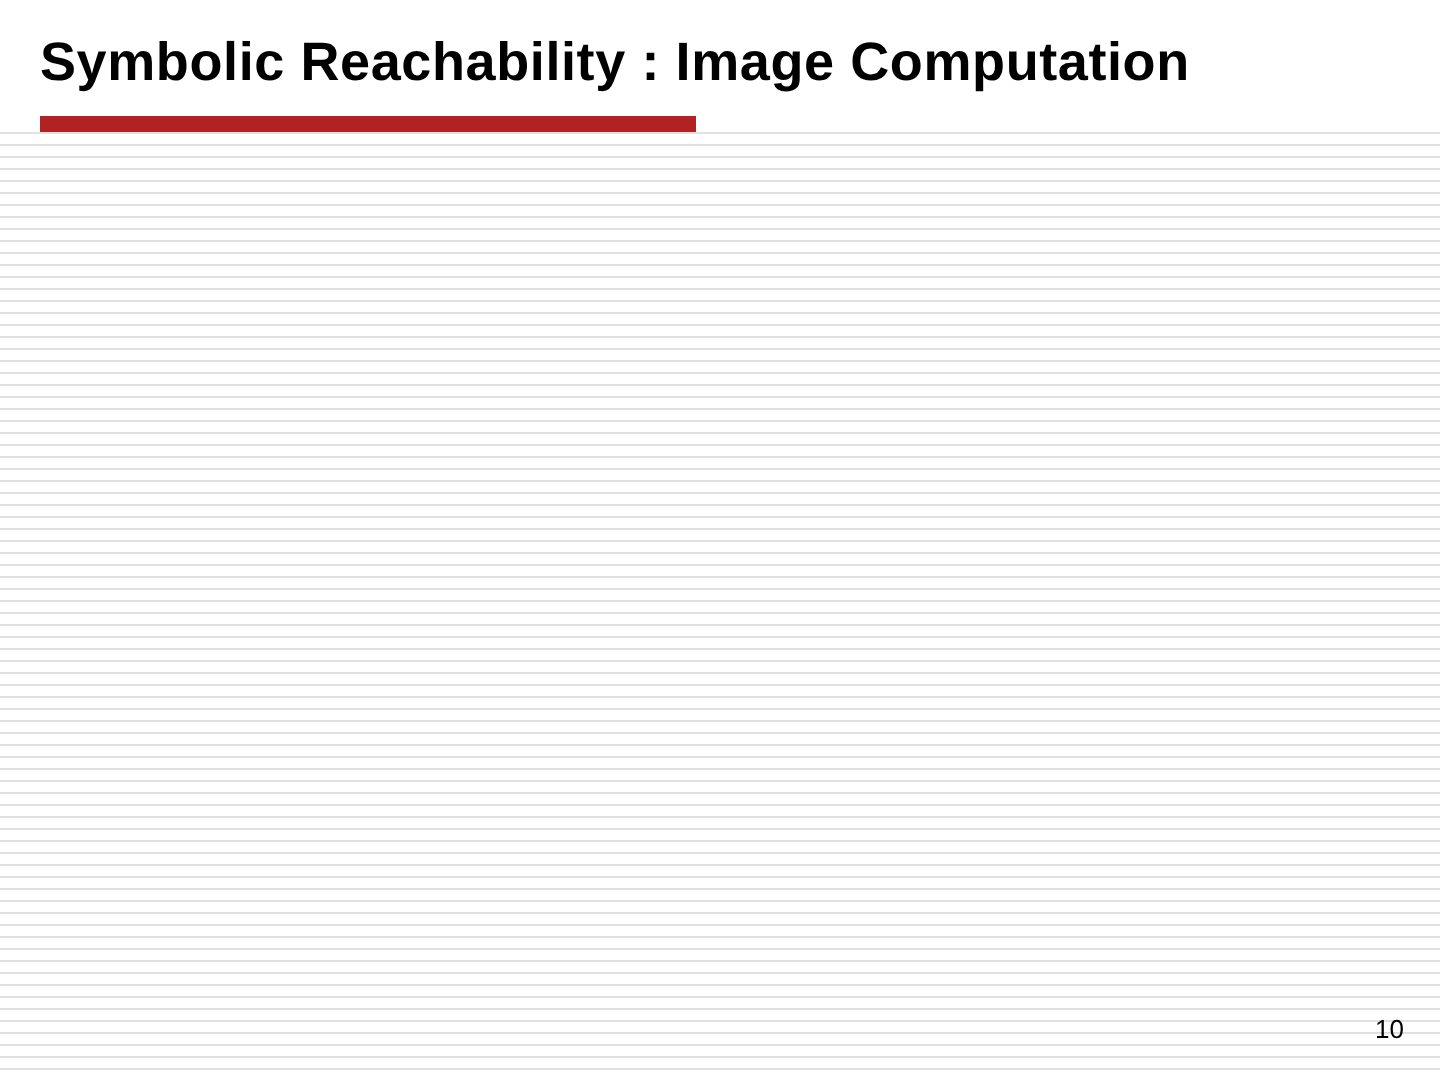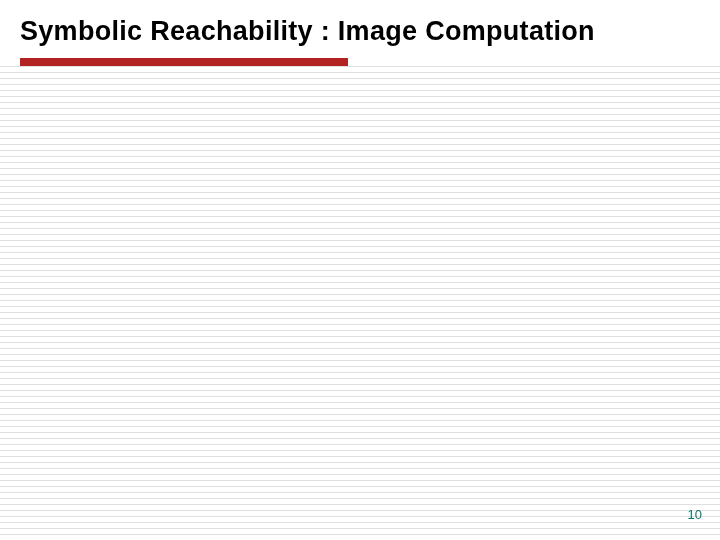--- a/index.html
+++ b/index.html
@@ -54,21 +54,21 @@
       width: 328px;
       height: 8px;
       background: #b22222;
     }
     
     .page-number {
       position: absolute;
       bottom: 18px;
       right: 18px;
       font-size: 13px;
-      color: #0f766e;
+      color: #000000;
     }
   </style>
 </head>
 <body>
 
 <div class="slide">
   <div class="lined-bg"></div>
   <h1 class="title">Symbolic Reachability : Image Computation</h1>
   <div class="red-bar"></div>
   <div class="page-number">10</div>

